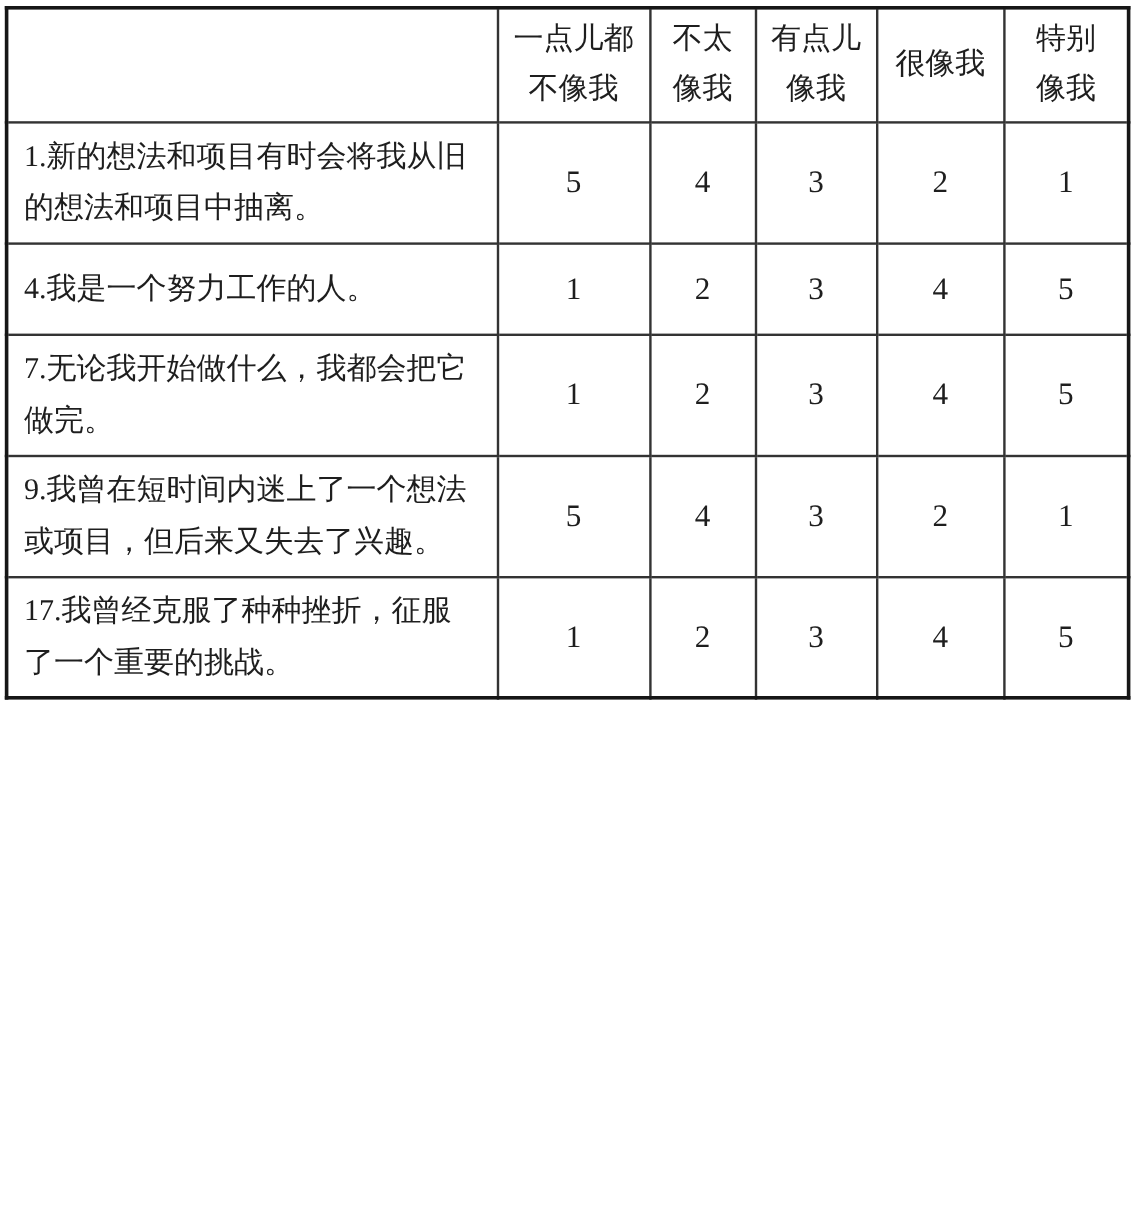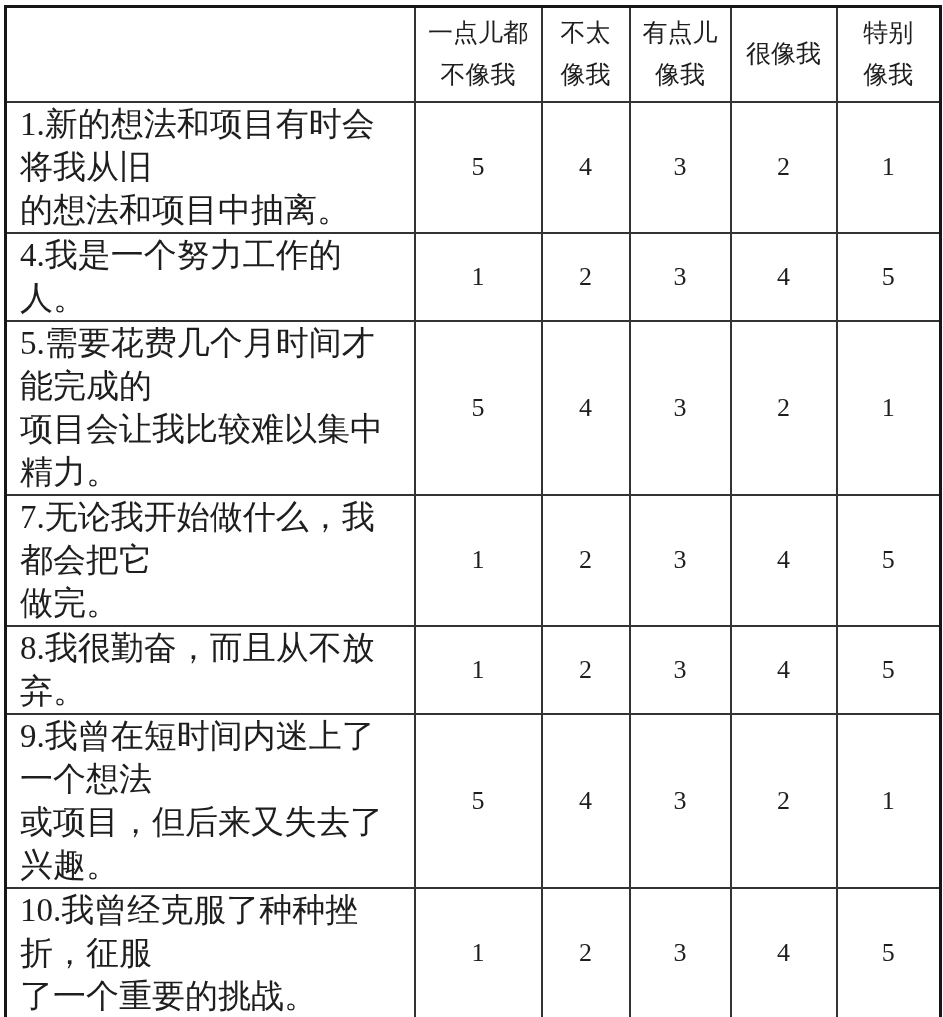--- a/index.html
+++ b/index.html
@@ -35,31 +35,31 @@
   
   col.c-stmt  { width: 409px; }
   col.c-opt1  { width: 127px; }
   col.c-opt2  { width: 88px;  }
   col.c-opt3  { width: 101px; }
   col.c-opt4  { width: 106px; }
   col.c-opt5  { width: 104px; }
 
   tr.hdr      { height: 95px;  }
   tr.tall     { height: 101px; }
-  tr.short    { height: 59px;  }
+  tr.short    { height: 76px;  }
 
   th.colhead {
     font-size: 25px;
     line-height: 42px;
     text-align: center;
     white-space: pre-line;
     padding: 0;
   }
   td.stmt {
-    font-size: 33px;
+    font-size: 25px;
     line-height: 43px;
     text-align: left;
     padding: 0 8px 0 13px;
     white-space: pre-line;
   }
   td.val {
     font-size: 26px;
     text-align: center;
     padding: 0;
   }
@@ -106,62 +106,45 @@
 
     <tr class="short">
       <td class="stmt">4.我是一个努力工作的人。</td>
       <td class="val">1</td>
       <td class="val">2</td>
       <td class="val">3</td>
       <td class="val">4</td>
       <td class="val">5</td>
     </tr>
 
-    <tr class="tall">
-      <td class="stmt">5.需要花费几个月时间才能完成的
-项目会让我比较难以集中精力。</td>
-      <td class="val">5</td>
-      <td class="val">4</td>
-      <td class="val">3</td>
-      <td class="val">2</td>
-      <td class="val">1</td>
-    </tr>
 
     <tr class="tall">
       <td class="stmt">7.无论我开始做什么，我都会把它
 做完。</td>
       <td class="val">1</td>
       <td class="val">2</td>
       <td class="val">3</td>
       <td class="val">4</td>
       <td class="val">5</td>
     </tr>
 
 
-    <tr class="short">
-      <td class="stmt">8.我很勤奋，而且从不放弃。</td>
-      <td class="val">1</td>
-      <td class="val">2</td>
-      <td class="val">3</td>
-      <td class="val">4</td>
-      <td class="val">5</td>
-    </tr>
 
     <tr class="tall">
       <td class="stmt">9.我曾在短时间内迷上了一个想法
 或项目，但后来又失去了兴趣。</td>
       <td class="val">5</td>
       <td class="val">4</td>
       <td class="val">3</td>
       <td class="val">2</td>
       <td class="val">1</td>
     </tr>
 
     <tr class="tall">
-      <td class="stmt">10.我曾经克服了种种挫折，征服
+      <td class="stmt">17.我曾经克服了种种挫折，征服
 了一个重要的挑战。</td>
       <td class="val">1</td>
       <td class="val">2</td>
       <td class="val">3</td>
       <td class="val">4</td>
       <td class="val">5</td>
     </tr>
   </tbody>
     </table>
 </div>

